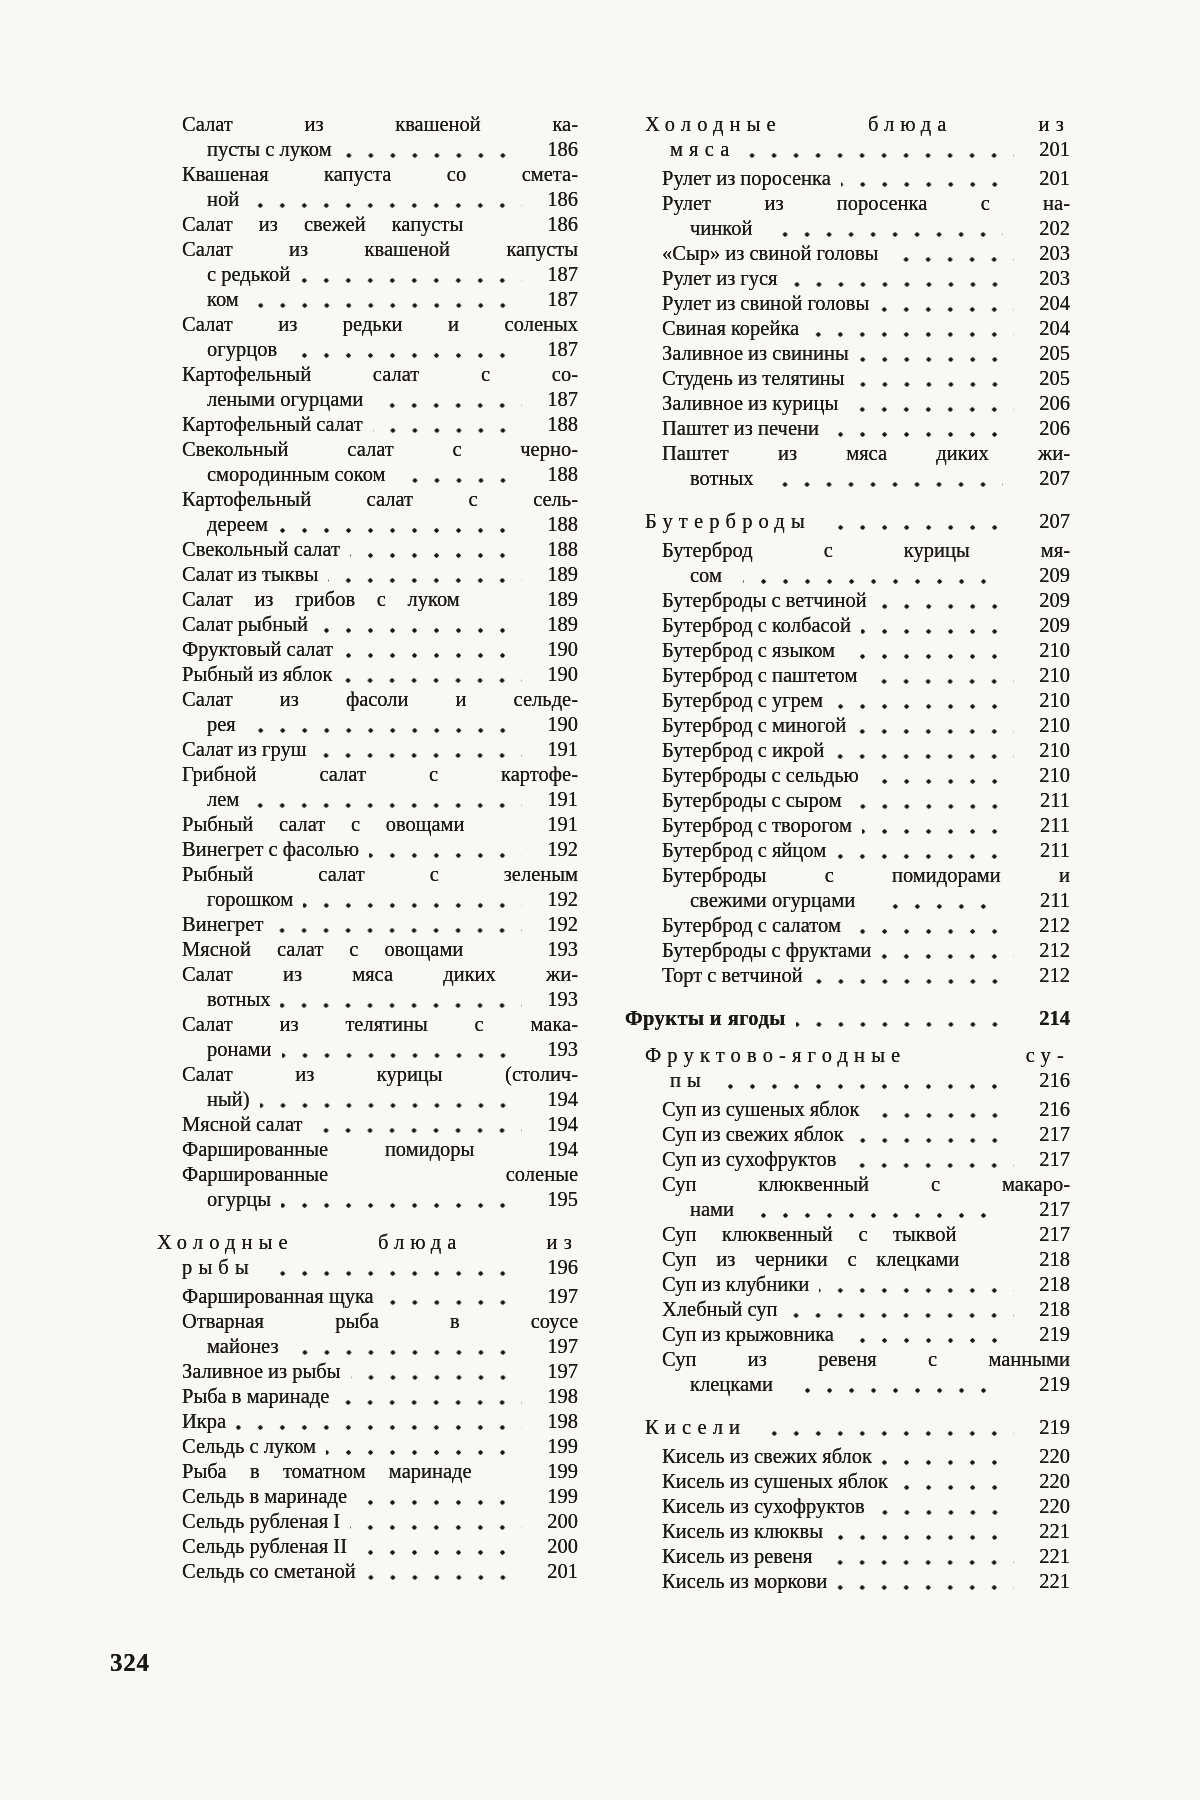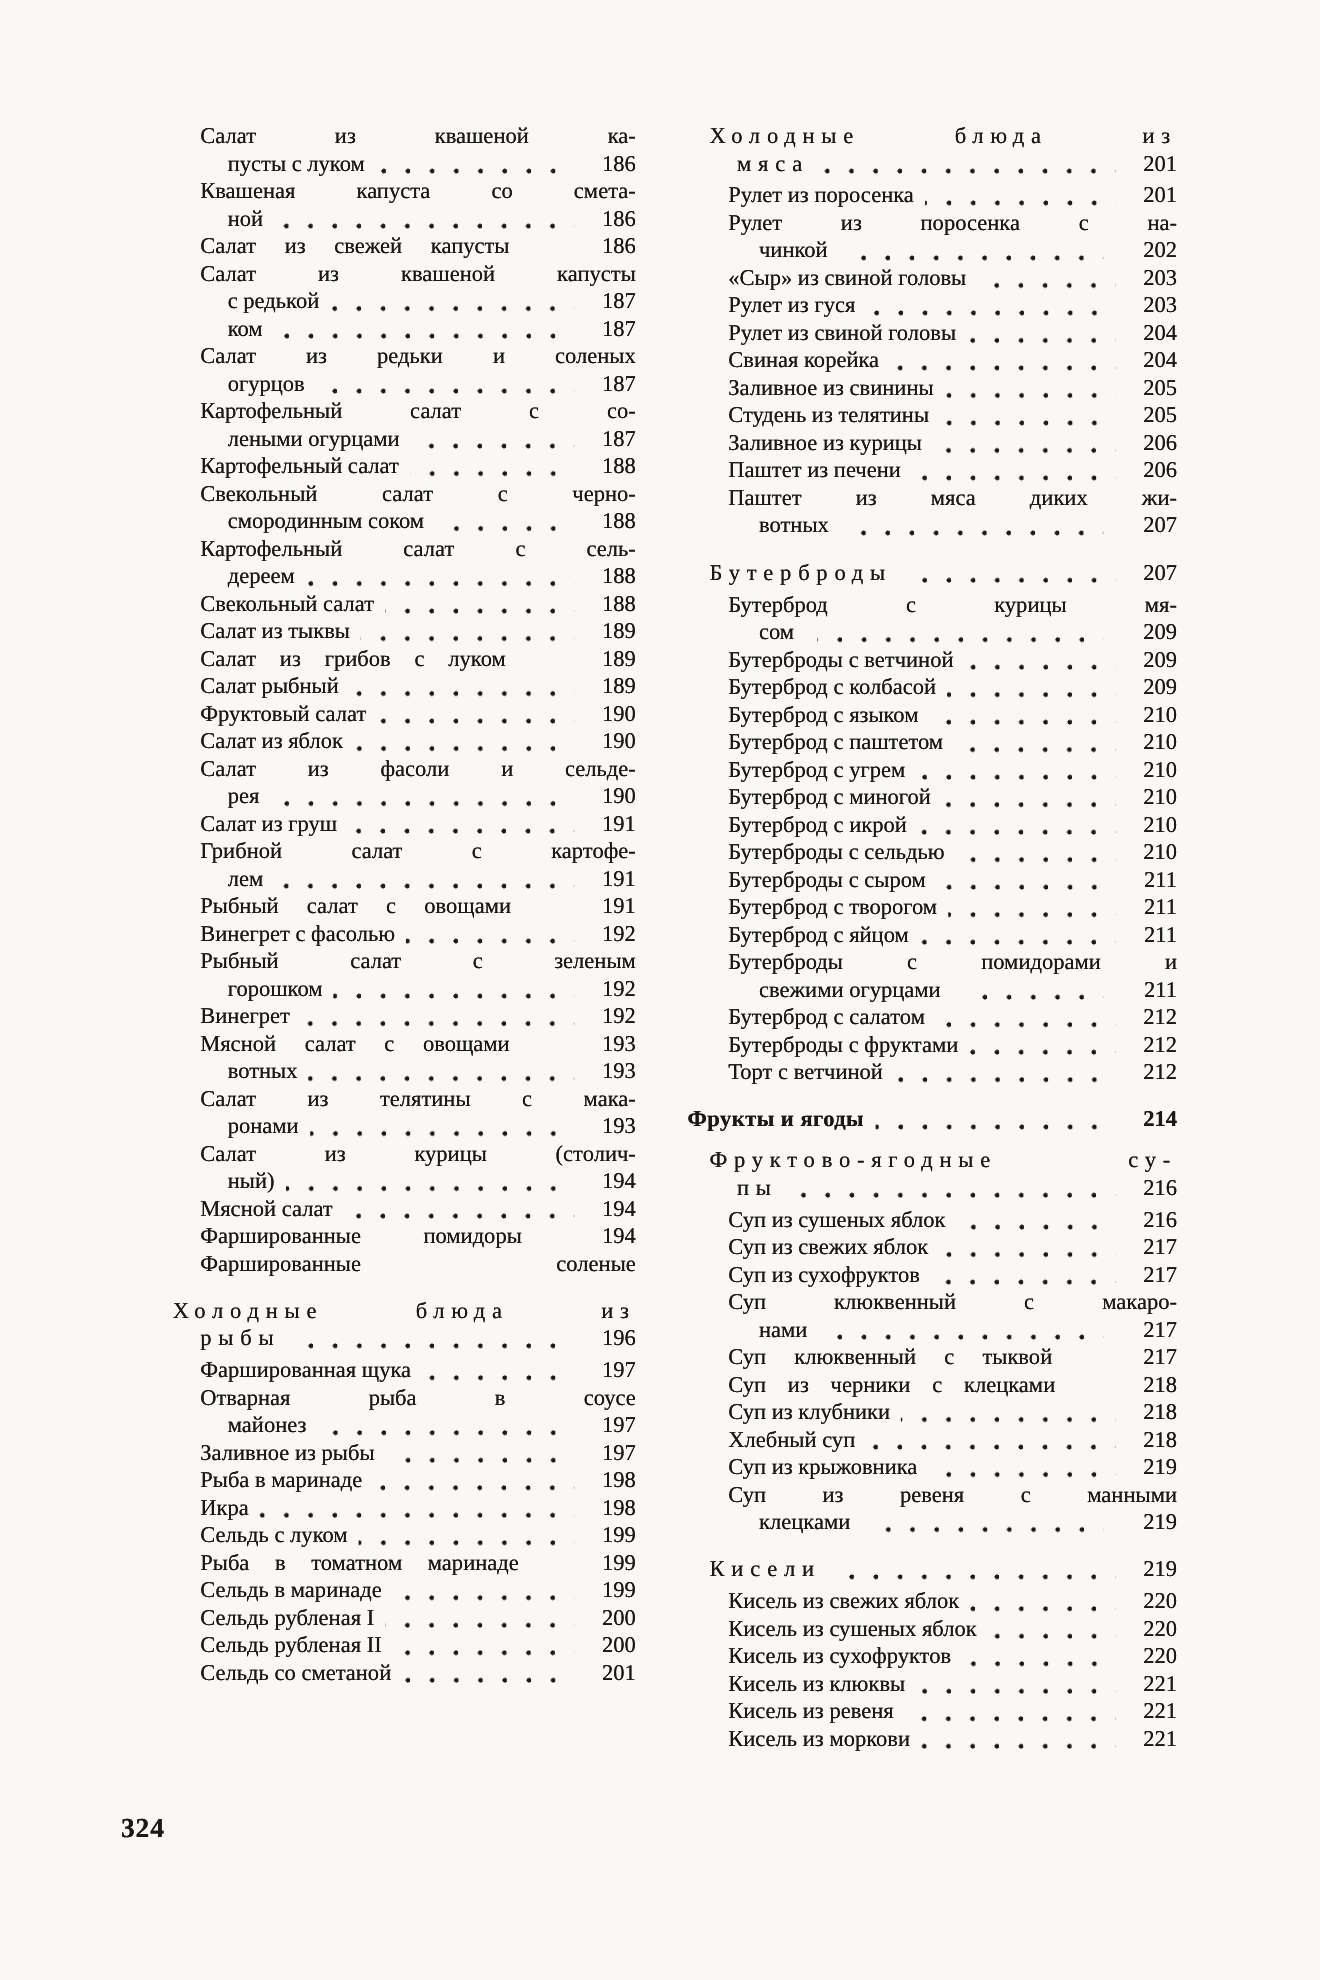--- a/index.html
+++ b/index.html
@@ -167,21 +167,21 @@
       </div>
       <div class="item entry">
         <div class="line last">
           <span class="txt">Фруктовый салат</span>
           <span class="leader"></span>
           <span class="pnum">190</span>
         </div>
       </div>
       <div class="item entry">
         <div class="line last">
-          <span class="txt">Салат из яблок</span>
+          <span class="txt">Рыбный из яблок</span>
           <span class="leader"></span>
           <span class="pnum">190</span>
         </div>
       </div>
       <div class="item entry">
         <div class="line fill">Салат из фасоли и сельде-</div>
         <div class="line cont last">
           <span class="txt">рея</span>
           <span class="leader"></span>
           <span class="pnum">190</span>
@@ -232,20 +232,21 @@
         </div>
       </div>
       <div class="item entry">
         <div class="line last">
           <span class="txt spread">Мясной салат с овощами</span>
           <span class="leader hide"></span>
           <span class="pnum">193</span>
         </div>
       </div>
       <div class="item entry">
+        <div class="line fill">Салат из мяса диких жи-</div>
         <div class="line cont last">
           <span class="txt">вотных</span>
           <span class="leader"></span>
           <span class="pnum">193</span>
         </div>
       </div>
       <div class="item entry">
         <div class="line fill">Салат из телятины с мака-</div>
         <div class="line cont last">
           <span class="txt">ронами</span>
@@ -270,20 +271,25 @@
       </div>
       <div class="item entry">
         <div class="line last">
           <span class="txt spread">Фаршированные помидоры</span>
           <span class="leader hide"></span>
           <span class="pnum">194</span>
         </div>
       </div>
       <div class="item entry">
         <div class="line fill">Фаршированные соленые</div>
+        <div class="line cont last">
+          <span class="txt">огурцы</span>
+          <span class="leader"></span>
+          <span class="pnum">195</span>
+        </div>
       </div>
       <div class="item section">
         <div class="line fill">Холодные блюда из</div>
         <div class="line cont last">
           <span class="txt">рыбы</span>
           <span class="leader"></span>
           <span class="pnum">196</span>
         </div>
       </div>
       <div class="item entry">

